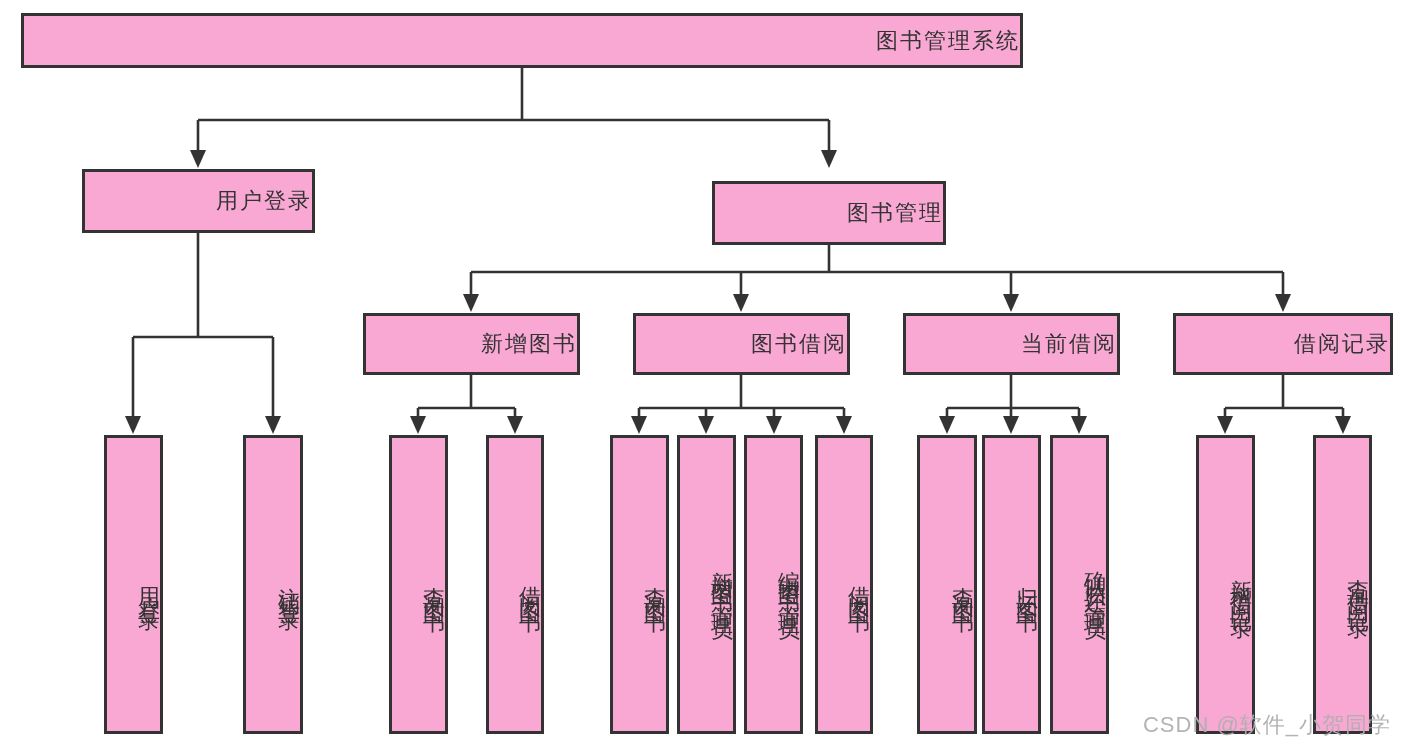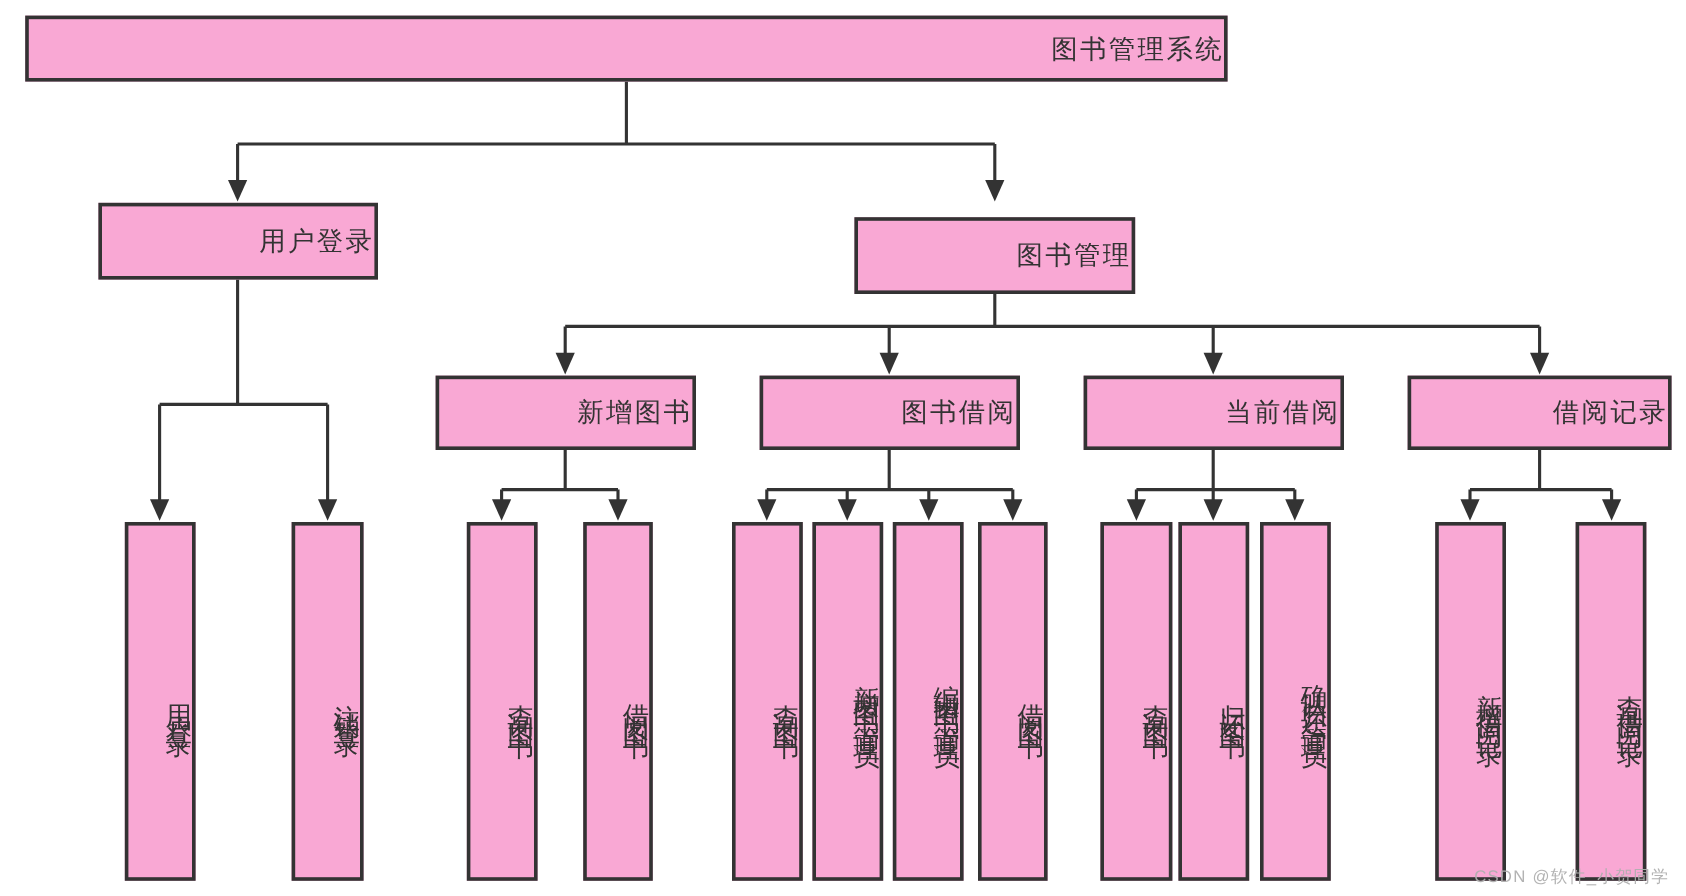--- a/index.html
+++ b/index.html
@@ -57,21 +57,21 @@
     text-orientation: upright;
     font-size: 22px;
     letter-spacing: 8px;
     line-height: 1;
     white-space: nowrap;
   }
   .watermark {
     position: absolute;
     right: 14px;
     bottom: 7px;
-    font-size: 14px;
+    font-size: 22px;
     color: rgba(175, 175, 175, 0.95);
     letter-spacing: 1px;
     z-index: 3;
     white-space: nowrap;
   }
 </style>
 </head>
 <body>
 
 <div class="stage">

